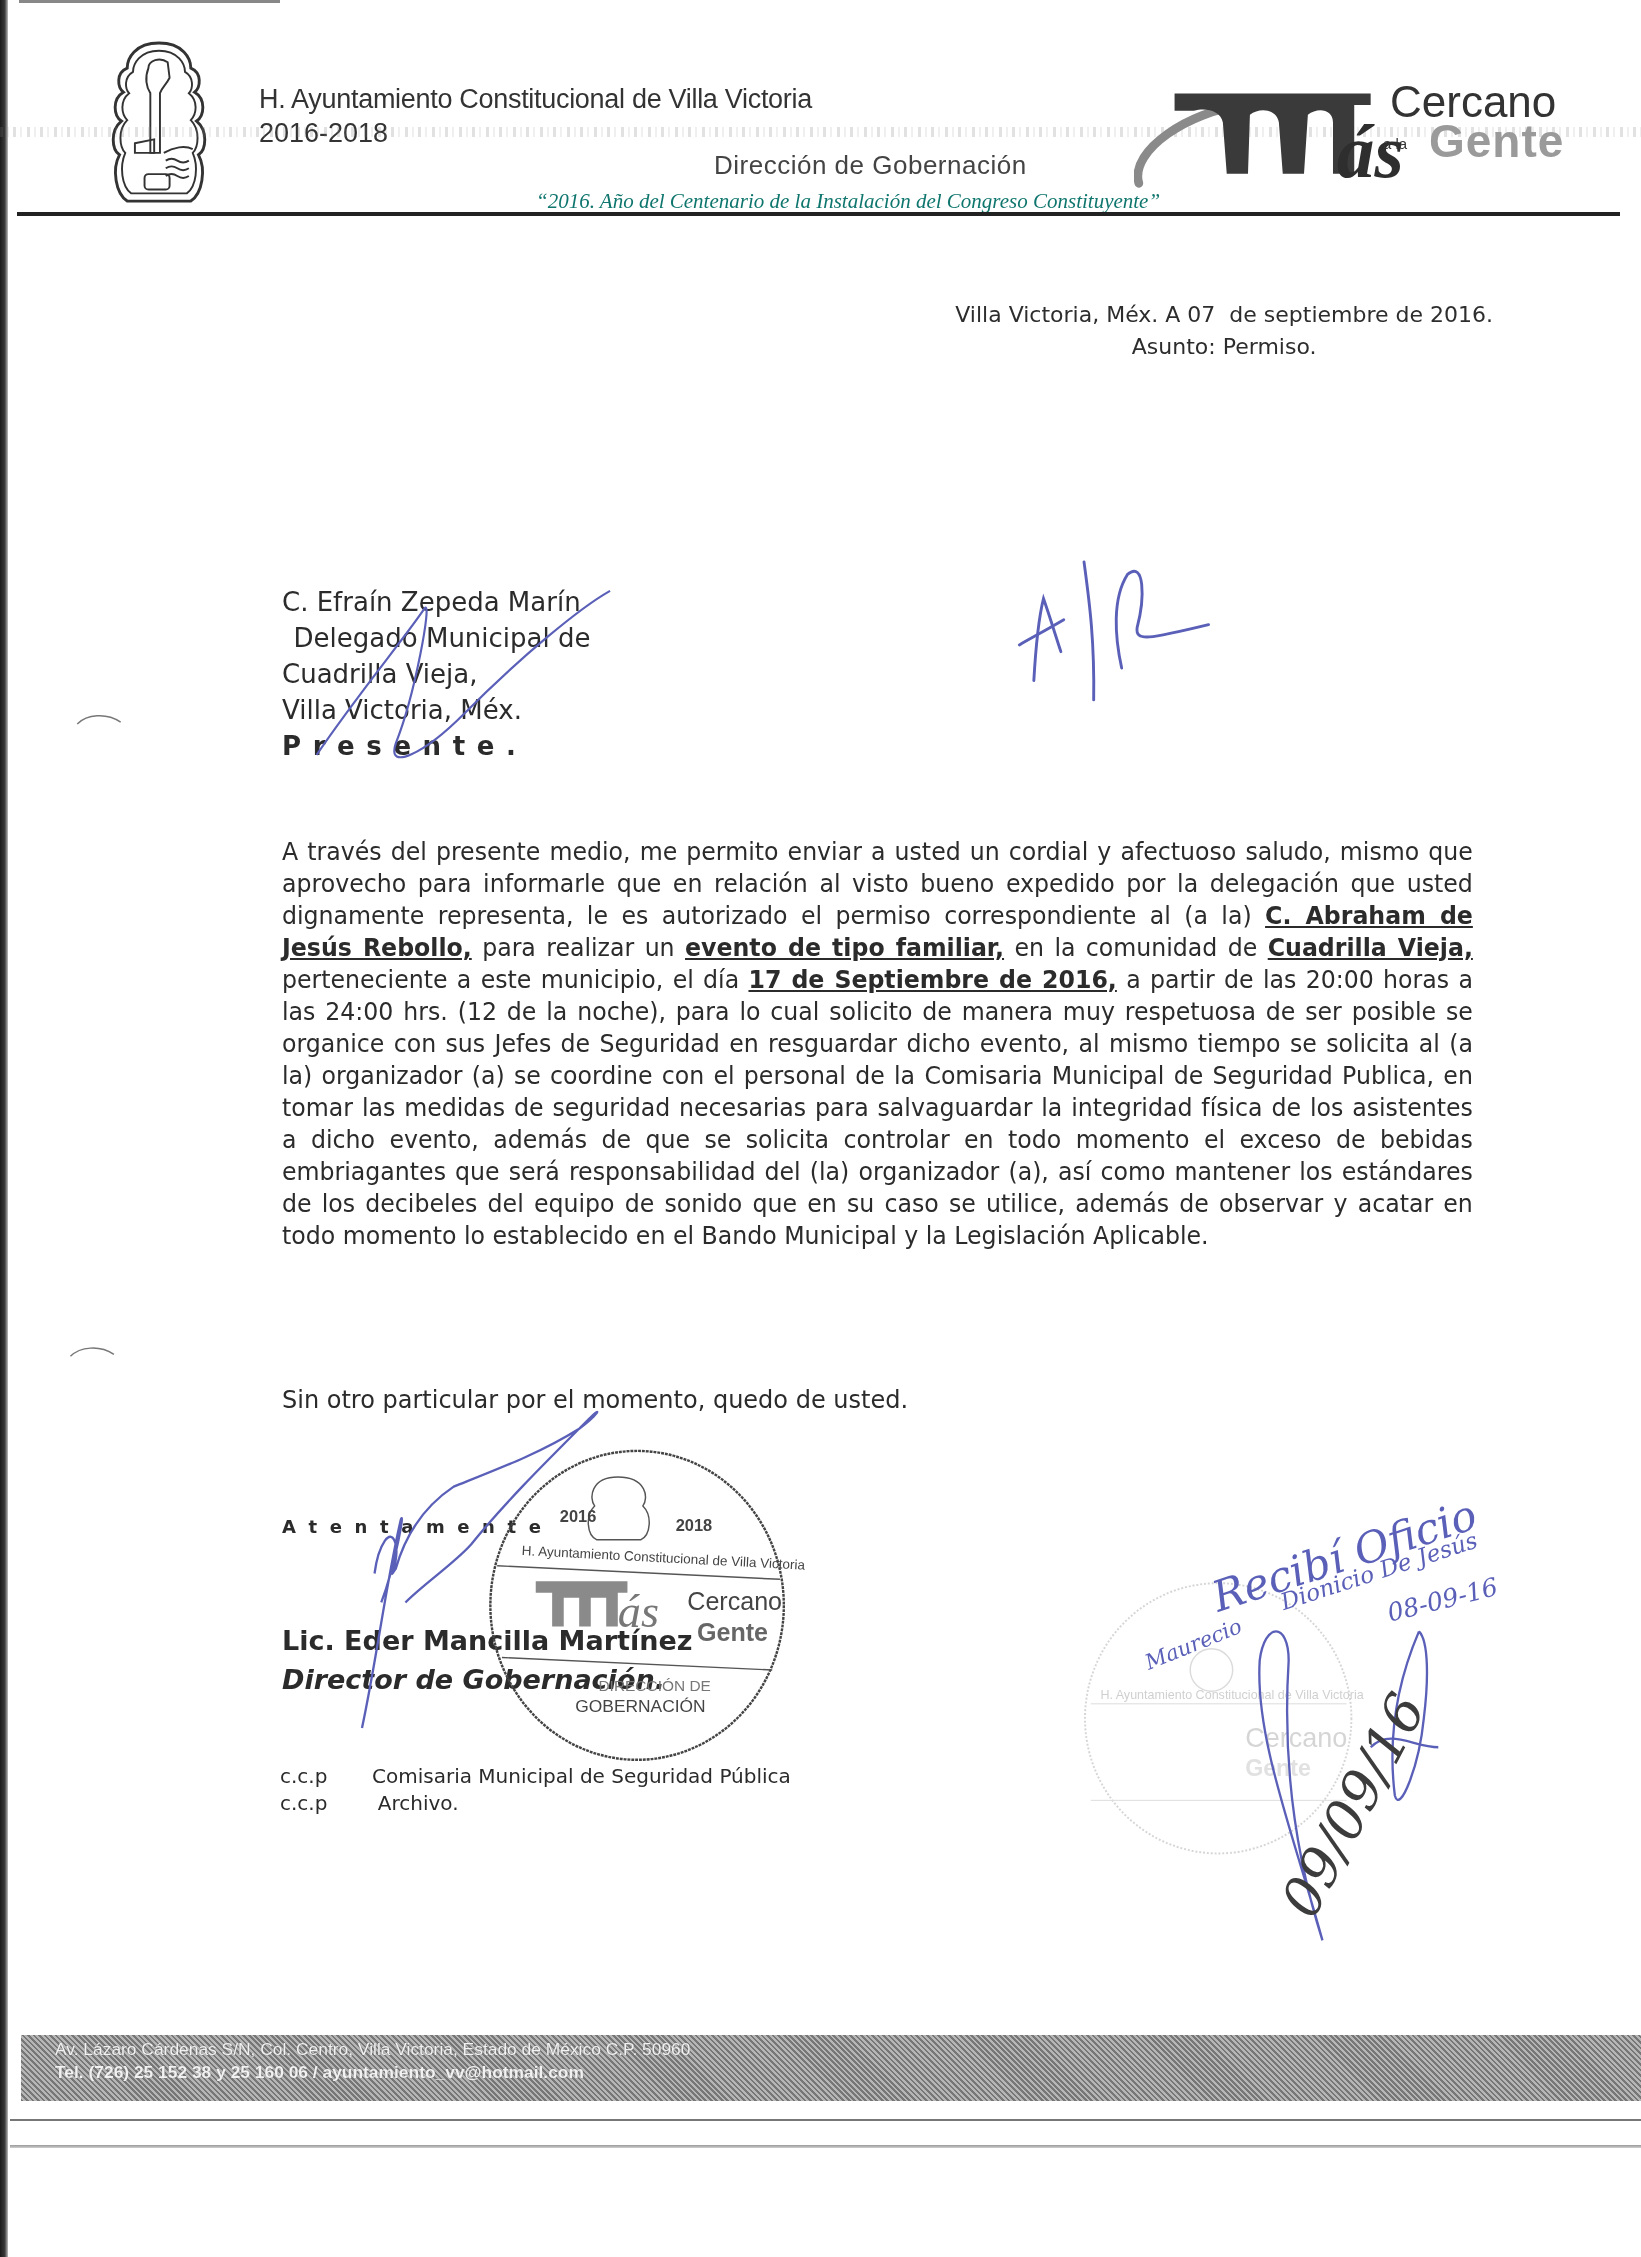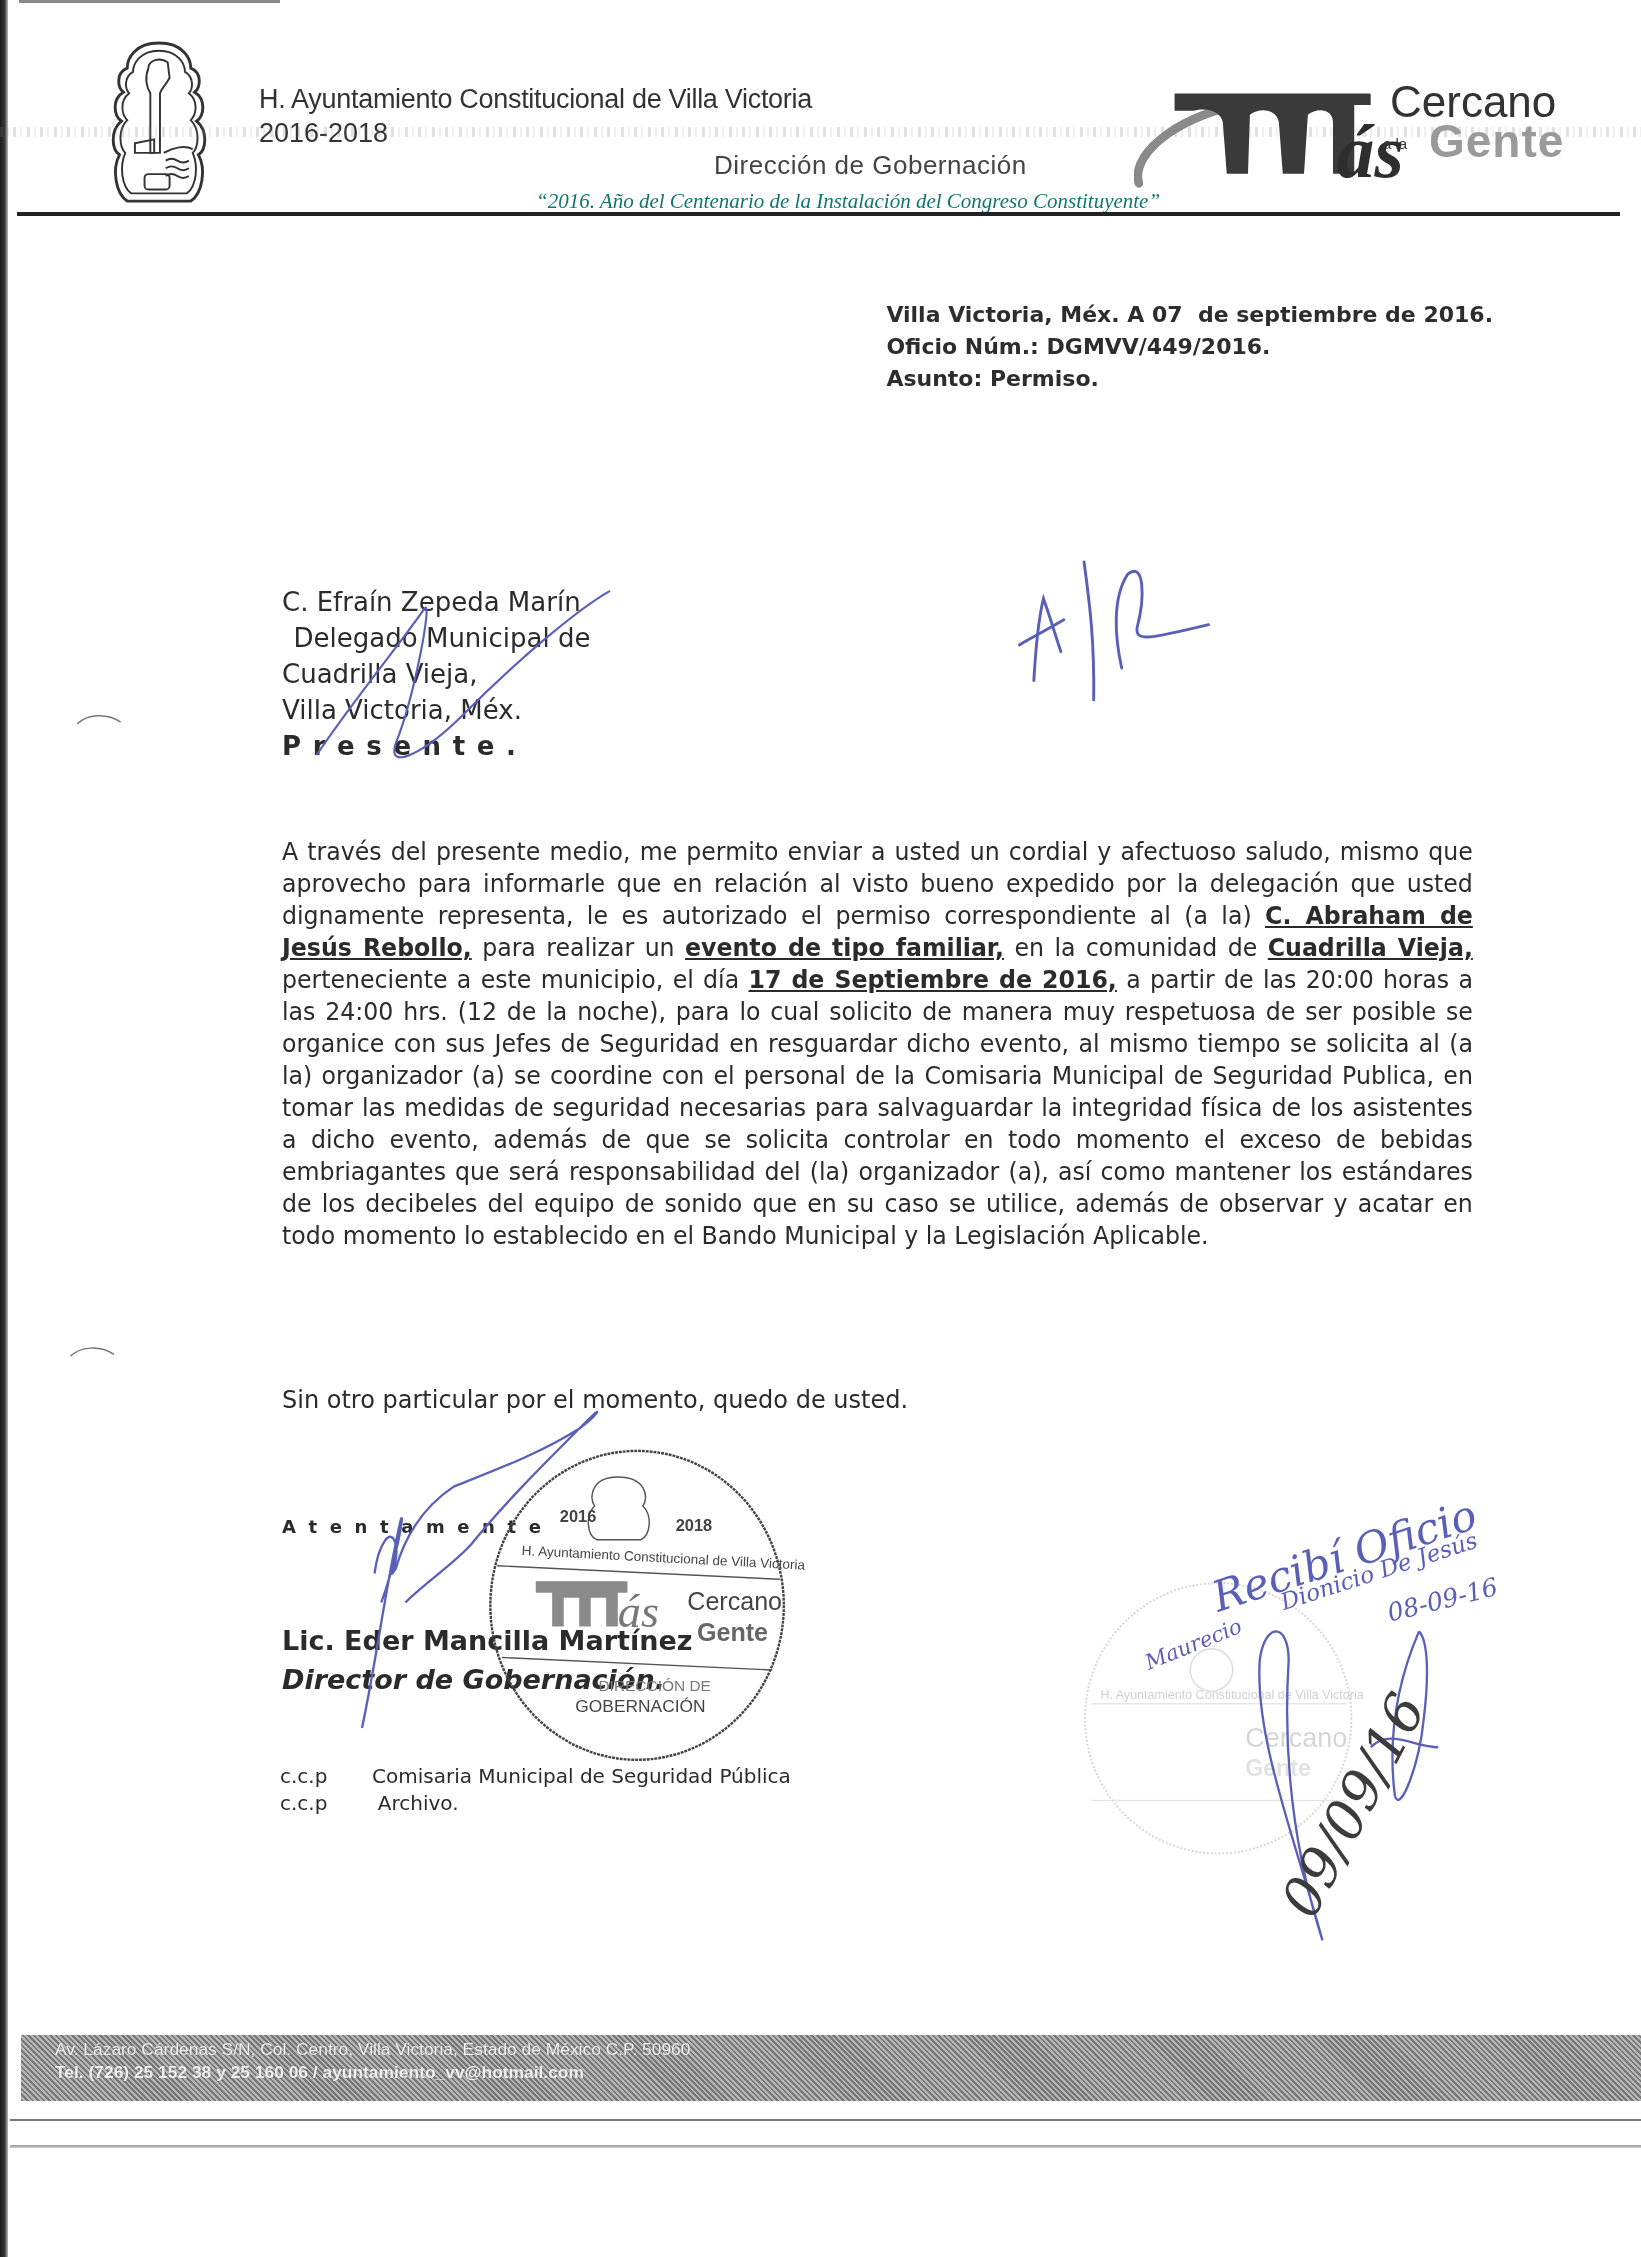--- a/index.html
+++ b/index.html
@@ -49,22 +49,22 @@
   }
   .brand-ala {
     position: absolute; left: 1383px; top: 135px; font-family: "Liberation Sans", sans-serif;
     font-size: 15px; color: #333;
   }
   .brand-gente {
     position: absolute; left: 1429px; top: 114px; font-family: "Liberation Sans", sans-serif;
     font-size: 46px; font-weight: bold; color: #9a9a9a; letter-spacing: 1px;
   }
   
-  .ref { position: absolute; right: 148px; top: 299px; text-align: left;
-    font-family: "DejaVu Sans", sans-serif; font-weight: bold; font-size: 22px; line-height: 32px; color: #2d2d2d; }
+  .ref { position: absolute; right: 148px; top: 299px; text-align: center;
+    font-family: "DejaVu Sans", sans-serif; font-weight: normal; font-size: 22px; line-height: 32px; color: #2d2d2d; }
   
   .addr { position: absolute; left: 282px; top: 584px; font-size: 26px; line-height: 36px; color: #2b2b2b; }
   .addr .b { font-weight: normal; }
   .addr .present { font-weight: bold; letter-spacing: 11.6px; }
   .addr .indent { padding-left: 11.6px; }
   
   .body-text {
     position: absolute; left: 282px; top: 836px; width: 1209px;
     font-family: "DejaVu Sans", sans-serif; font-size: 24px; line-height: 32px;
     text-align: justify; color: #2b2b2b; transform: scaleX(0.985); transform-origin: left top;
@@ -122,21 +122,20 @@
   <path d="M5 115 C-5 80 60 40 110 35" fill="none" stroke="#8a8a8a" stroke-width="9" stroke-linecap="round"></path>
   <path d="M42 22 L245 22 L245 34 L228 34 L228 105 L206 105 L206 52 C206 38 190 36 180 44 L176 105 L154 105 L150 52 C148 38 130 36 120 44 L118 105 L96 105 L92 52 C90 40 74 36 62 40 L42 40 Z" fill="#3a3a3a"></path>
   <text x="210" y="108" font-family="Liberation Serif, serif" font-style="italic" font-weight="bold" font-size="78" fill="#2e2e2e">ás</text>
 </svg>
 <div class="brand-cercano">Cercano</div>
 <div class="brand-ala">a la</div>
 <div class="brand-gente">Gente</div>
 
 <div class="ref">
   <div style="white-space:pre;">Villa Victoria, Méx. A 07  de septiembre de 2016.</div>
-  <div>Oficio Núm.: DGMVV/449/2016.</div>
   <div>Asunto: Permiso.</div>
 </div>
 
 <div class="addr">
   <div class="b">C. Efraín Zepeda Marín</div>
   <div class="indent">Delegado Municipal de</div>
   <div class="b">Cuadrilla Vieja,</div>
   <div>Villa Victoria, Méx.</div>
   <div class="present">Presente.</div>
 </div>

